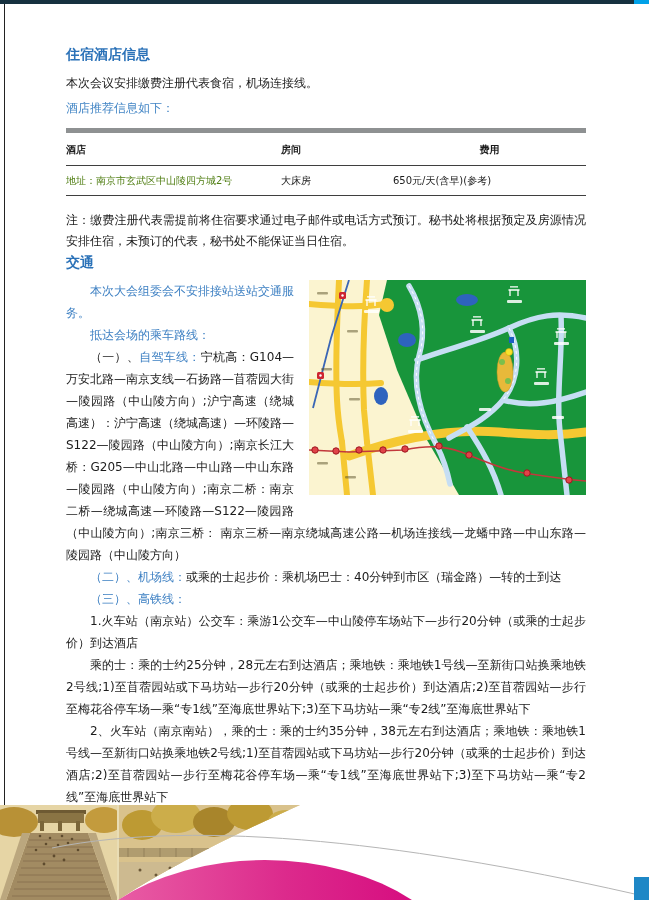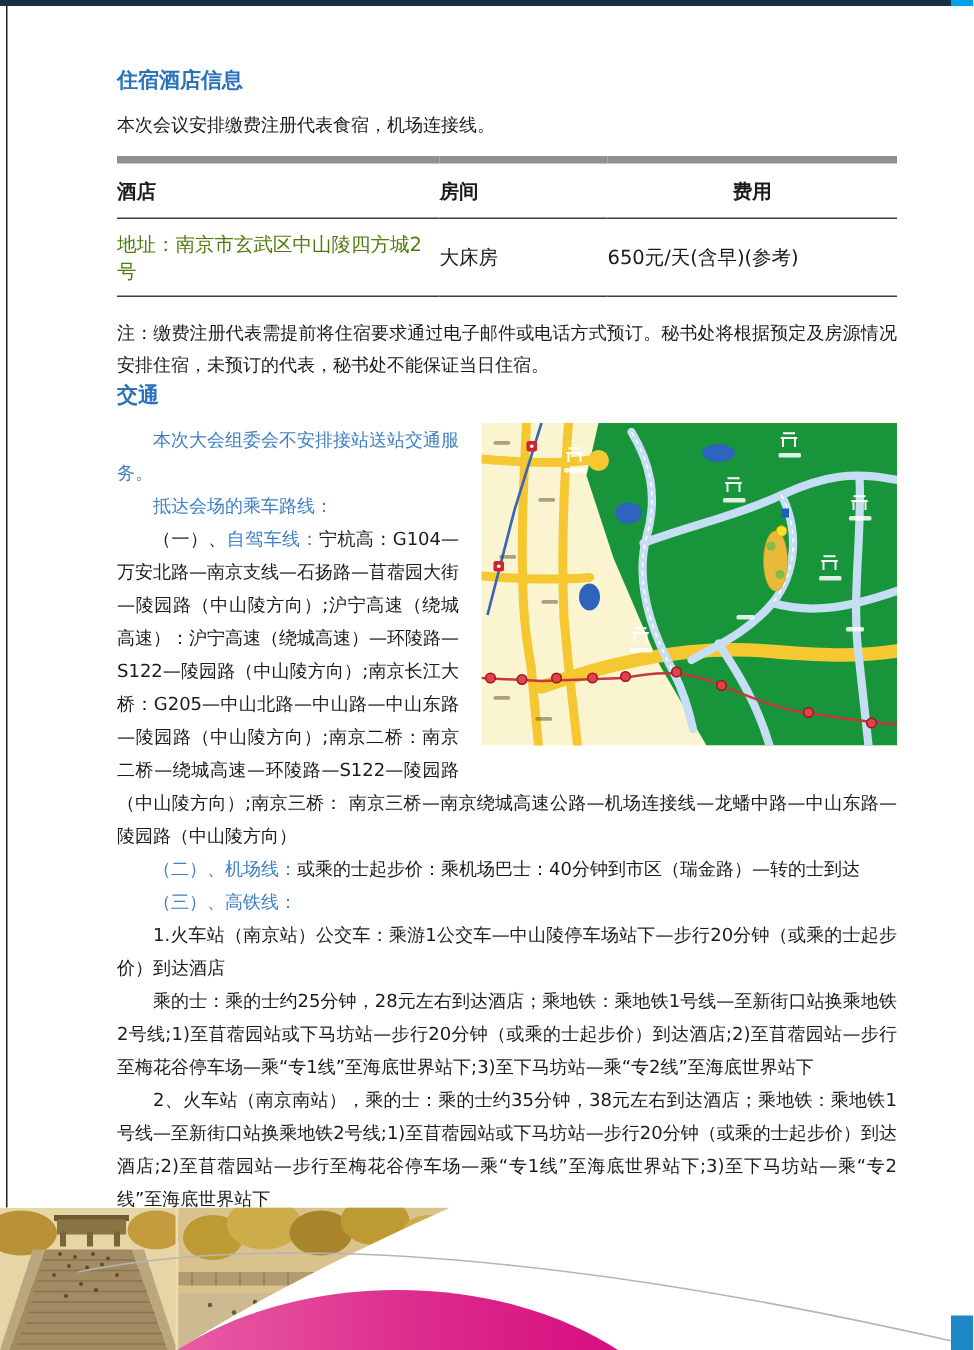--- a/index.html
+++ b/index.html
@@ -3,29 +3,29 @@
 <meta charset="utf-8">
 <style>
   html,body{margin:0;padding:0;background:#fff;}
   .page{position:relative;width:649px;height:900px;background:#fff;overflow:hidden;
         font-family:"DejaVu Sans","Liberation Sans",sans-serif;color:#1b1b1b;}
   
   .edge-top{position:absolute;left:0;top:0;width:649px;height:4px;background:#16313f;}
   .edge-top-accent{position:absolute;right:0;top:0;width:15px;height:4px;background:#00a1e8;}
   .edge-left{position:absolute;left:4px;top:4px;width:1px;height:801px;background:#222;}
   
-  .content{position:absolute;left:78px;top:44px;width:520px;}
+  .content{position:absolute;left:66px;top:44px;width:520px;}
   h2.sec{font-size:14px;font-weight:bold;color:#2b72b8;margin:0 0 8px 0;line-height:20px;}
   p{margin:0;font-size:12px;line-height:22px;text-align:justify;}
   .blue{color:#3e80c3;}
   .ind{text-indent:2em;}
   .caption{color:#4285c5;font-size:12px;line-height:20px;margin-top:4px;}
   
   .tbl{width:520px;border-collapse:collapse;margin-top:10px;border-top:5px solid #8e9192;}
-  .tbl th,.tbl td{font-size:13px;text-align:left;font-weight:normal;padding:8px 0 7px 0;}
+  .tbl th,.tbl td{font-size:10px;text-align:left;font-weight:normal;padding:8px 0 7px 0;}
   .tbl thead th{font-weight:bold;border-bottom:1px solid #3f3f3f;padding:10px 0 8px 0;}
   .tbl tbody tr{border-bottom:1px solid #3f3f3f;}
   .col-room{width:112px;}
   .col-hotel{width:215px;}
   .col-fee{width:193px;}
   th.col-fee{text-align:center;}
   .addr{font-size:10px;color:#4d7c0f;}
   .note{margin-top:14px;line-height:21px;}
   
   .transport{}
@@ -40,20 +40,21 @@
 
 <div class="page">
   <div class="edge-top"></div>
   <div class="edge-top-accent"></div>
   <div class="edge-left"></div>
 
   <div class="content">
 
     <h2 class="sec">住宿酒店信息</h2>
     <p>本次会议安排缴费注册代表食宿，机场连接线。</p>
+    <p class="caption">酒店推荐信息如下：</p>
 
     <table class="tbl">
       <thead>
         <tr>
           <th class="col-hotel">酒店</th>
           <th class="col-room">房间</th>
           <th class="col-fee">费用</th>
         </tr>
       </thead>
       <tbody>

